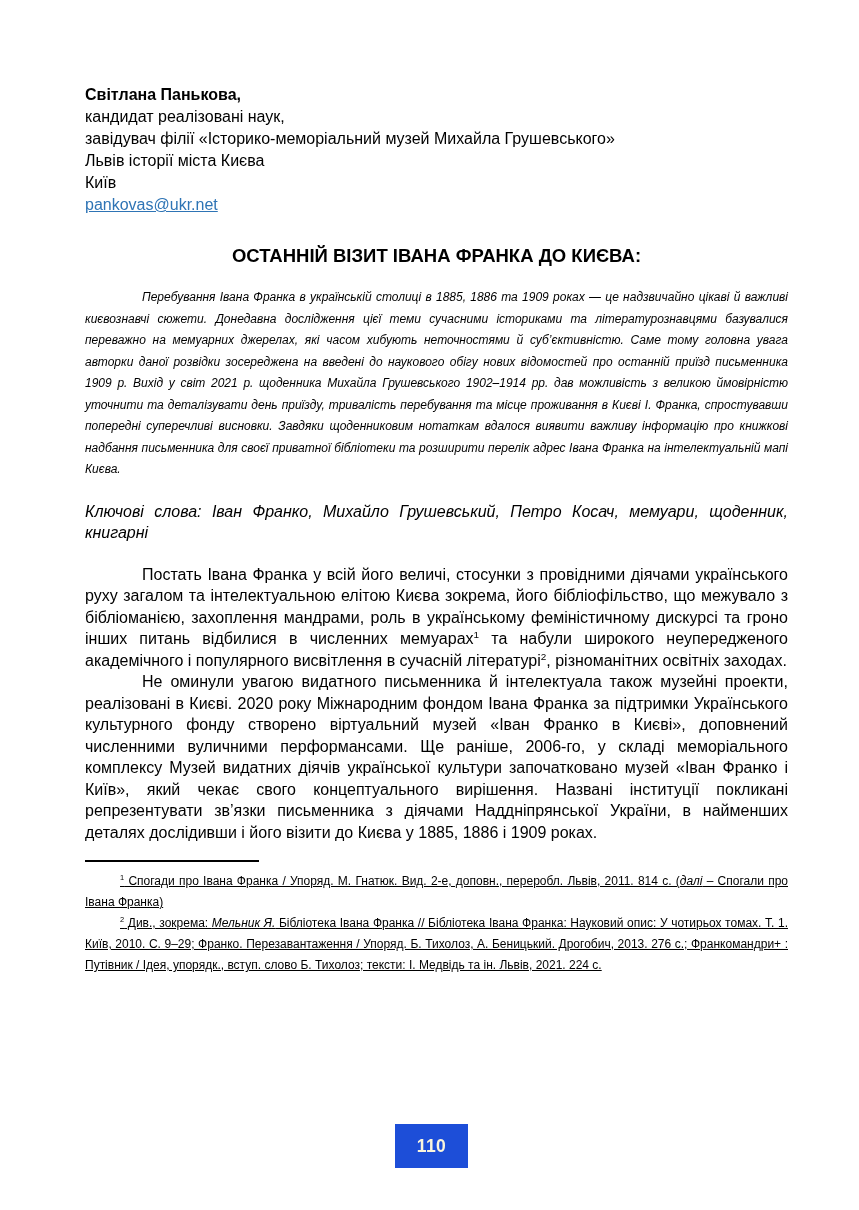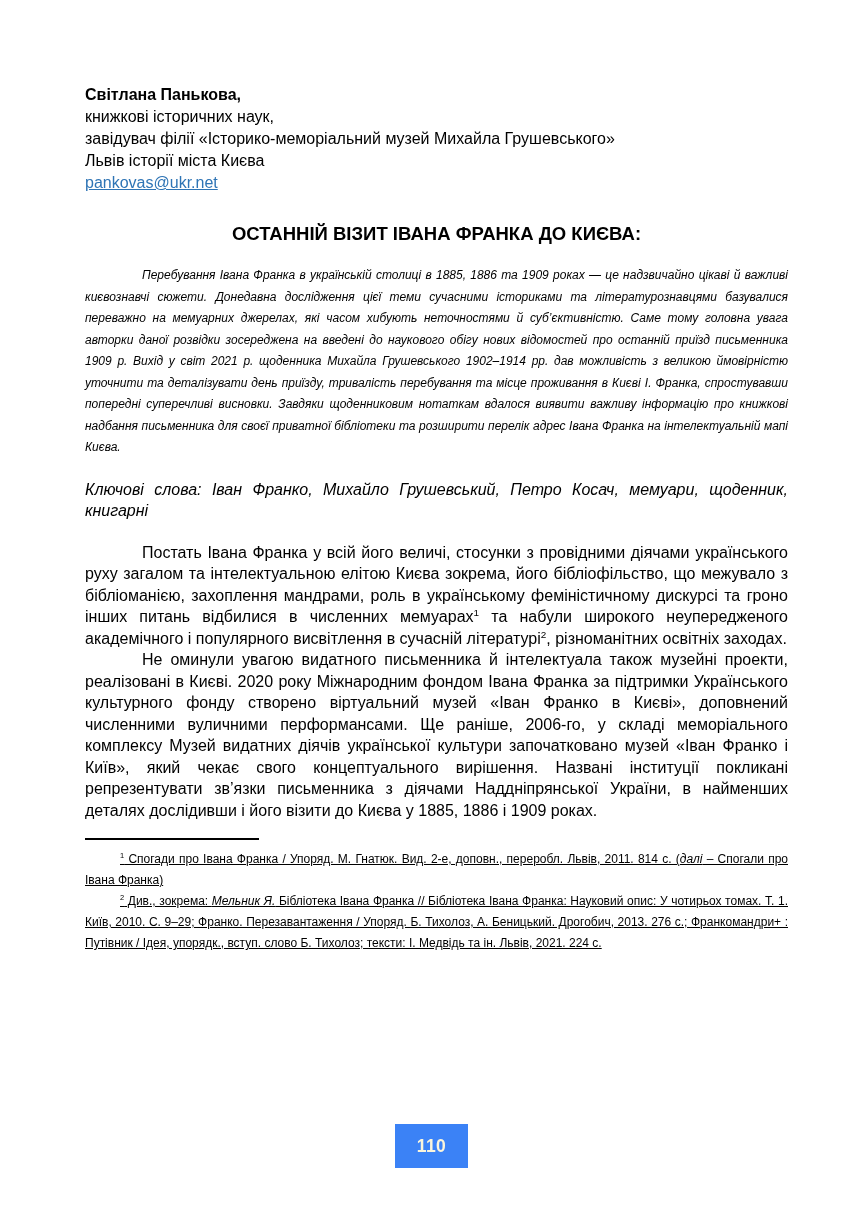--- a/index.html
+++ b/index.html
@@ -76,41 +76,42 @@
     text-indent: 35px;
     text-decoration: underline;
   }
   .footnote .it { font-style: italic; }
   .page-number-badge {
     position: absolute;
     left: 395px;
     top: 1124px;
     width: 73px;
     height: 44px;
-    background: #3b82f6;
+    background: #1d4ed8;
     color: #FAF5DC;
     font-weight: bold;
     font-size: 17.5px;
     display: flex;
     align-items: center;
     justify-content: center;
     letter-spacing: 0.5px;
   }
 </style>
 </head>
 <body>
 
 <div class="page">
   <div class="content">
 
     <div class="author-block">
       <span class="author-line author-name">Світлана Панькова,</span>
-      <span class="author-line">книжкові історичних наук,</span>
+      <span class="author-line">кандидат реалізовані наук,</span>
       <span class="author-line">завідувач філії «Історико-меморіальний музей Михайла Грушевського»</span>
       <span class="author-line">Львів історії міста Києва</span>
+      <span class="author-line">Київ</span>
       <span class="author-line"><a class="email-link">pankovas@ukr.net</a></span>
     </div>
 
     <div class="article-title">
       <div>ОСТАННІЙ ВІЗИТ ІВАНА ФРАНКА ДО КИЄВА:</div>
     </div>
 
     <p class="abstract">Перебування Івана Франка в українській столиці в 1885, 1886 та 1909 роках — це надзвичайно цікаві й важливі києвознавчі сюжети. Донедавна дослідження цієї теми сучасними істориками та літературознавцями базувалися переважно на мемуарних джерелах, які часом хибують неточностями й суб’єктивністю. Саме тому головна увага авторки даної розвідки зосереджена на введені до наукового обігу нових відомостей про останній приїзд письменника 1909 р. Вихід у світ 2021 р. щоденника Михайла Грушевського 1902–1914 рр. дав можливість з великою ймовірністю уточнити та деталізувати день приїзду, тривалість перебування та місце проживання в Києві І. Франка, спростувавши попередні суперечливі висновки. Завдяки щоденниковим нотаткам вдалося виявити важливу інформацію про книжкові надбання письменника для своєї приватної бібліотеки та розширити перелік адрес Івана Франка на інтелектуальній мапі Києва.</p>
 
     <p class="keywords">Ключові слова: Іван Франко, Михайло Грушевський, Петро Косач, мемуари, щоденник, книгарні</p>

